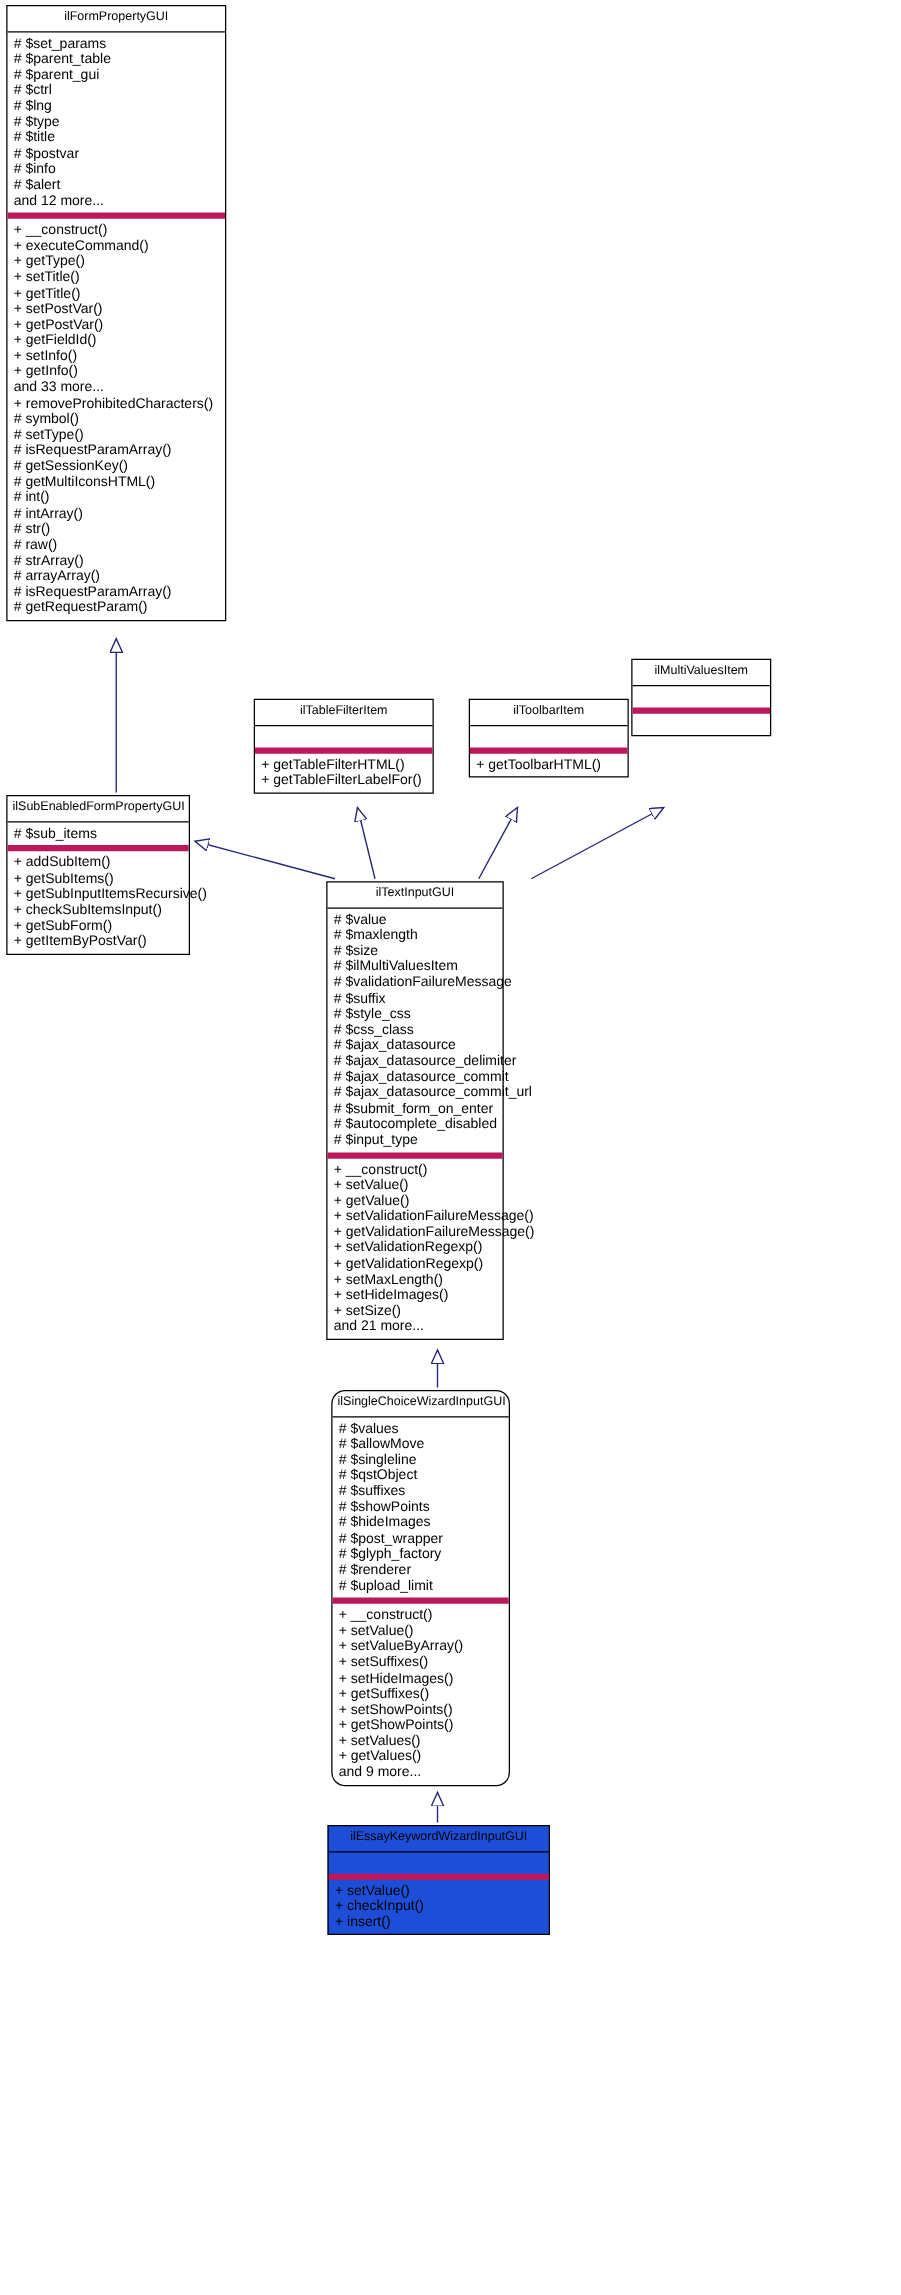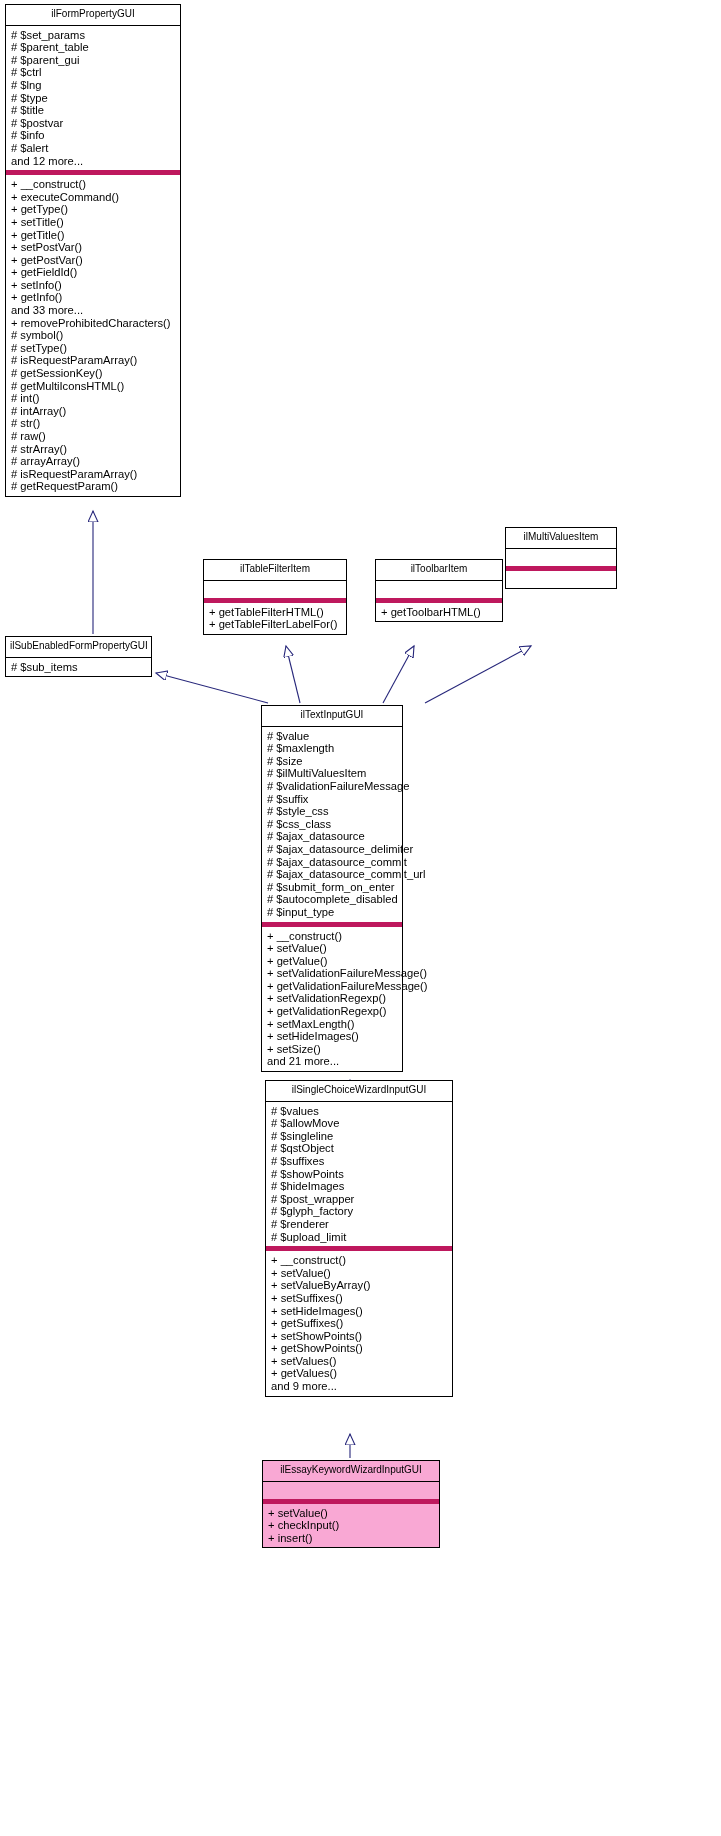--- a/index.html
+++ b/index.html
@@ -31,21 +31,21 @@
   .uml-class {
     position: absolute;
     box-sizing: border-box;
     border: 1px solid #000000;
     background: #ffffff;
     font-size: 11.2px;
     line-height: 12.6px;
     color: #000000;
   }
   .uml-class.filled {
-    background: #f9a8d4;
+    background: #1d4ed8;
   }
   .uml-title {
     text-align: center;
     padding: 3px 4px 4px 4px;
     border-bottom: 1px solid #000000;
     font-size: 10px;
     white-space: nowrap;
   }
   .uml-compartment {
     padding: 3px 4px 3px 5px;
@@ -131,20 +131,28 @@
       <div class="uml-row"># isRequestParamArray()</div>
       <div class="uml-row"># getRequestParam()</div>
     </div>
   </div>
 
   <div class="uml-class" style="left:5px; top:636px; width:147px;">
     <div class="uml-title">ilSubEnabledFormPropertyGUI</div>
     <div class="uml-compartment">
       <div class="uml-row"># $sub_items</div>
     </div>
+    <div class="uml-compartment">
+      <div class="uml-row">+ addSubItem()</div>
+      <div class="uml-row">+ getSubItems()</div>
+      <div class="uml-row">+ getSubInputItemsRecursive()</div>
+      <div class="uml-row">+ checkSubItemsInput()</div>
+      <div class="uml-row">+ getSubForm()</div>
+      <div class="uml-row">+ getItemByPostVar()</div>
+    </div>
   </div>
 
   <div class="uml-class" style="left:203px; top:559px; width:144px;">
     <div class="uml-title">ilTableFilterItem</div>
     <div class="uml-compartment empty"></div>
     <div class="uml-compartment">
       <div class="uml-row">+ getTableFilterHTML()</div>
       <div class="uml-row">+ getTableFilterLabelFor()</div>
     </div>
   </div>
@@ -190,21 +198,21 @@
       <div class="uml-row">+ getValidationFailureMessage()</div>
       <div class="uml-row">+ setValidationRegexp()</div>
       <div class="uml-row">+ getValidationRegexp()</div>
       <div class="uml-row">+ setMaxLength()</div>
       <div class="uml-row">+ setHideImages()</div>
       <div class="uml-row">+ setSize()</div>
       <div class="uml-row">and 21 more...</div>
     </div>
   </div>
 
-  <div class="uml-class" style="left:265px; top:1080px; width:188px;">
+  <div class="uml-class" style="left:265px; top:1112px; width:143px;border-radius:11px;">
     <div class="uml-title">ilSingleChoiceWizardInputGUI</div>
     <div class="uml-compartment">
       <div class="uml-row"># $values</div>
       <div class="uml-row"># $allowMove</div>
       <div class="uml-row"># $singleline</div>
       <div class="uml-row"># $qstObject</div>
       <div class="uml-row"># $suffixes</div>
       <div class="uml-row"># $showPoints</div>
       <div class="uml-row"># $hideImages</div>
       <div class="uml-row"># $post_wrapper</div>

